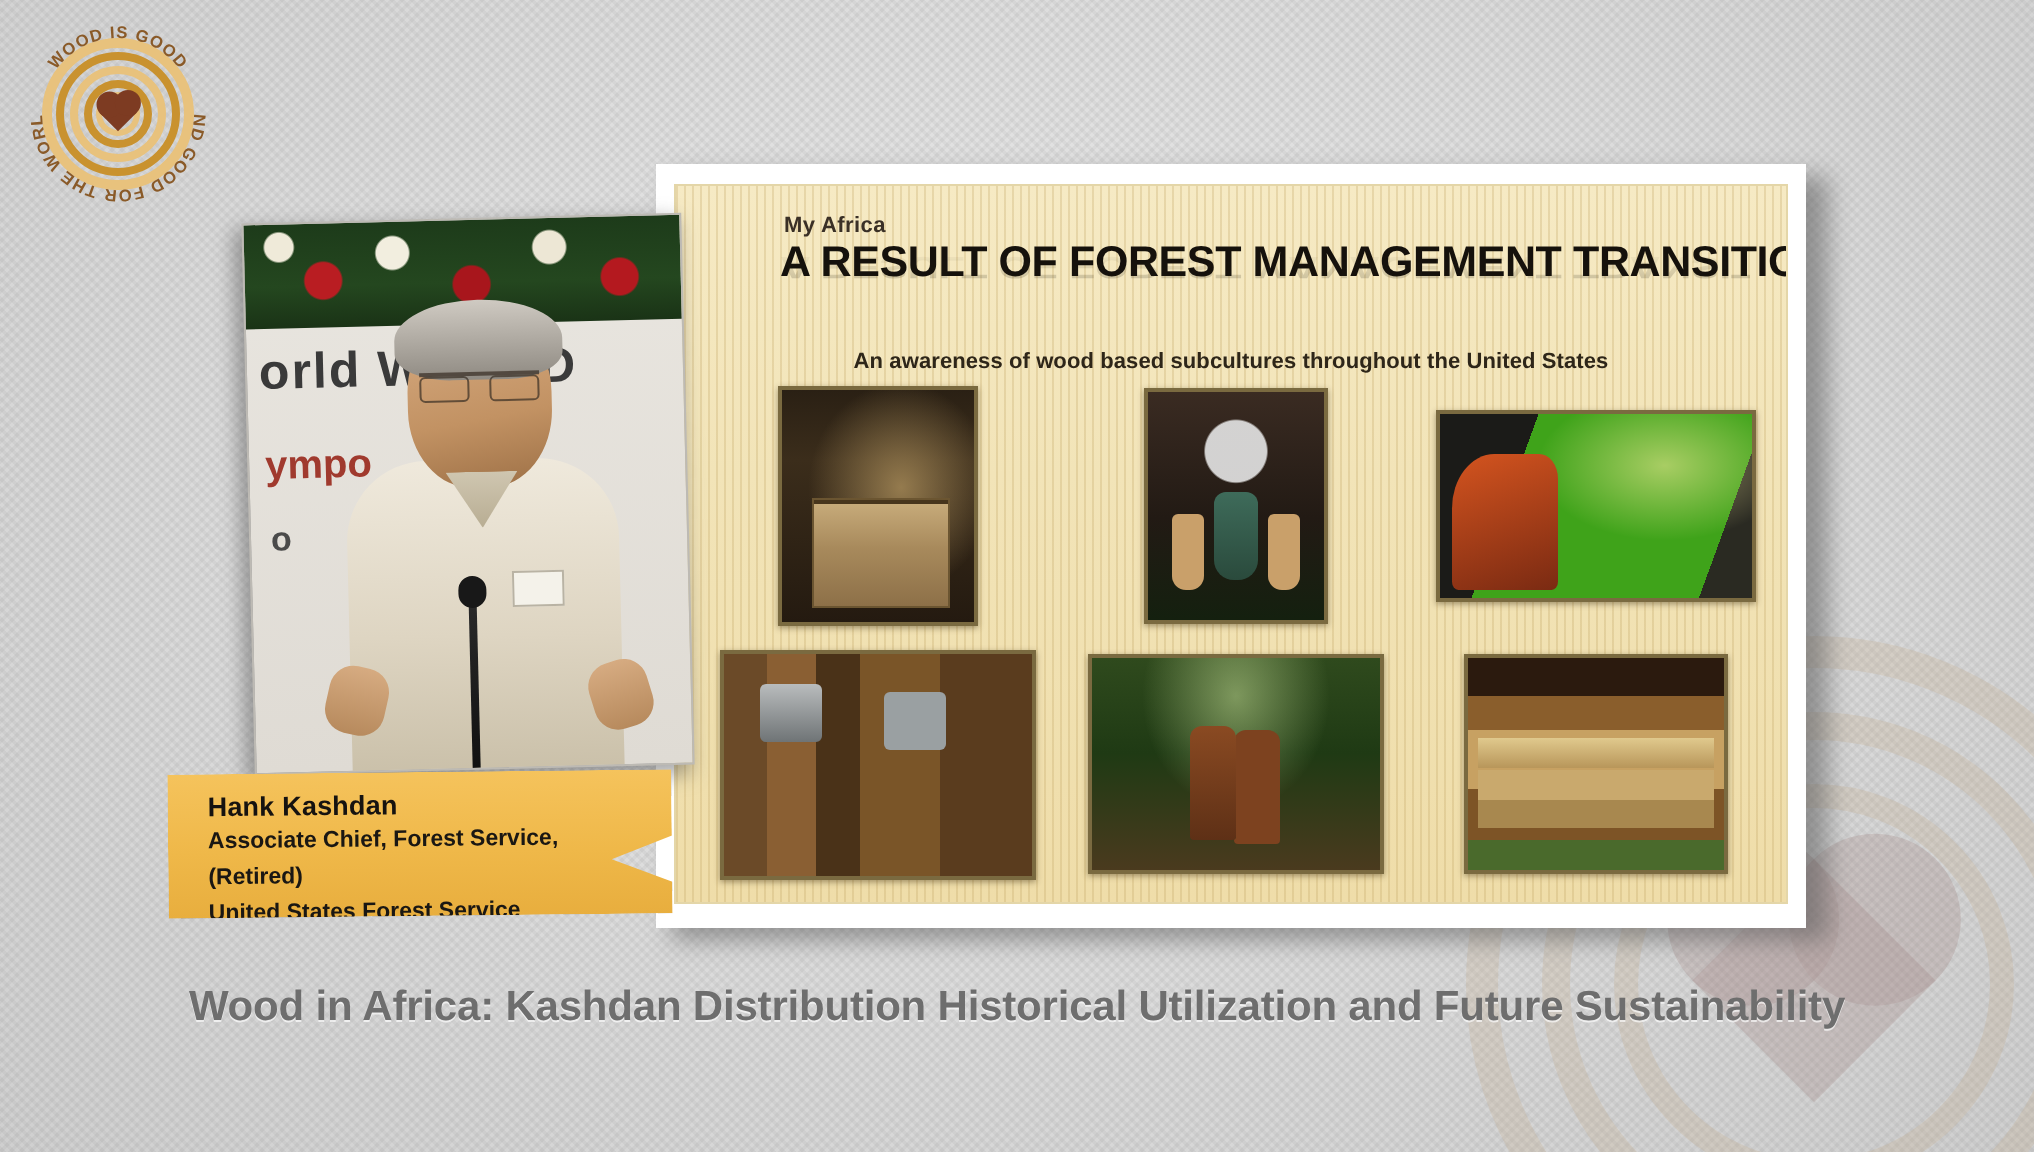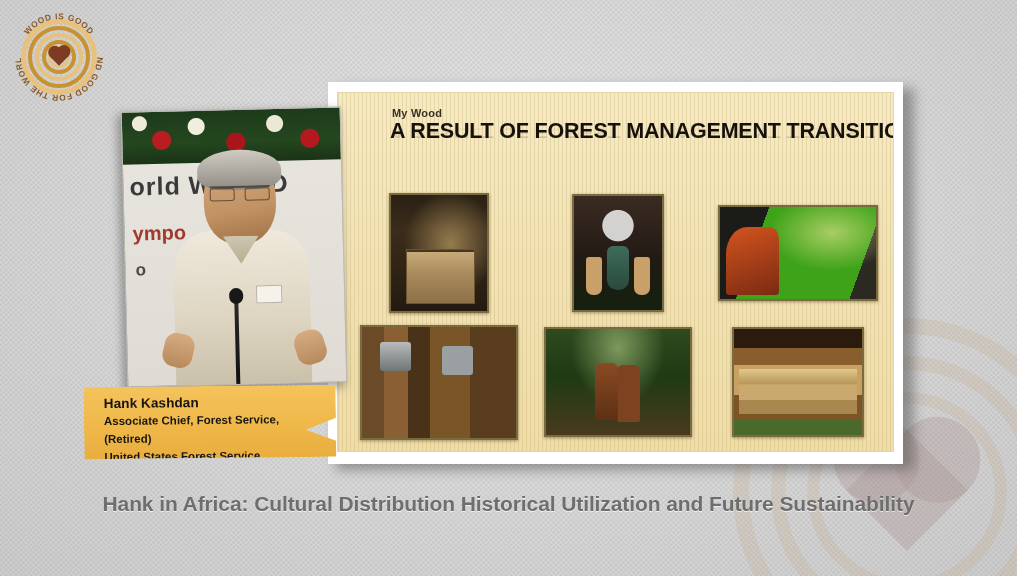--- a/index.html
+++ b/index.html
@@ -335,23 +335,24 @@
         <textPath href="#arcBot" startOffset="50%" text-anchor="middle">AND GOOD FOR THE WORLD</textPath>
       </text>
     </svg>
   </div>
 
 
   <div id="slide-shadow"></div>
   <div id="slide">
     <div id="slide-inner">
 
-      <div id="kicker">My Wood</div>
+      <div id="kicker">My Africa</div>
       <div id="slide-title">A RESULT OF FOREST MANAGEMENT TRANSITION</div>
       <div id="slide-title-reflection">A RESULT OF FOREST MANAGEMENT TRANSITION</div>
+      <div id="subtitle">An awareness of wood based subcultures throughout the United States</div>
 
       <div id="grid">
         <div class="cell">
           <div class="photo p1"></div>
         </div>
         <div class="cell">
           <div class="photo p2"></div>
         </div>
         <div class="cell">
           <div class="photo p3"></div>
@@ -388,15 +389,15 @@
       <div class="handR"></div>
     </div>
   </div>
 
   <div id="nameplate">
     <div class="nm-name">Hank Kashdan</div>
     <div class="nm-role">Associate Chief, Forest Service,(Retired)</div>
     <div class="nm-org">United States Forest Service</div>
   </div>
 
-  <div id="caption">Hank in Africa: Cultural Distribution Historical Utilization and Future Sustainability</div>
+  <div id="caption">Wood in Africa: Kashdan Distribution Historical Utilization and Future Sustainability</div>
 
 </div>
 
 </body></html>

